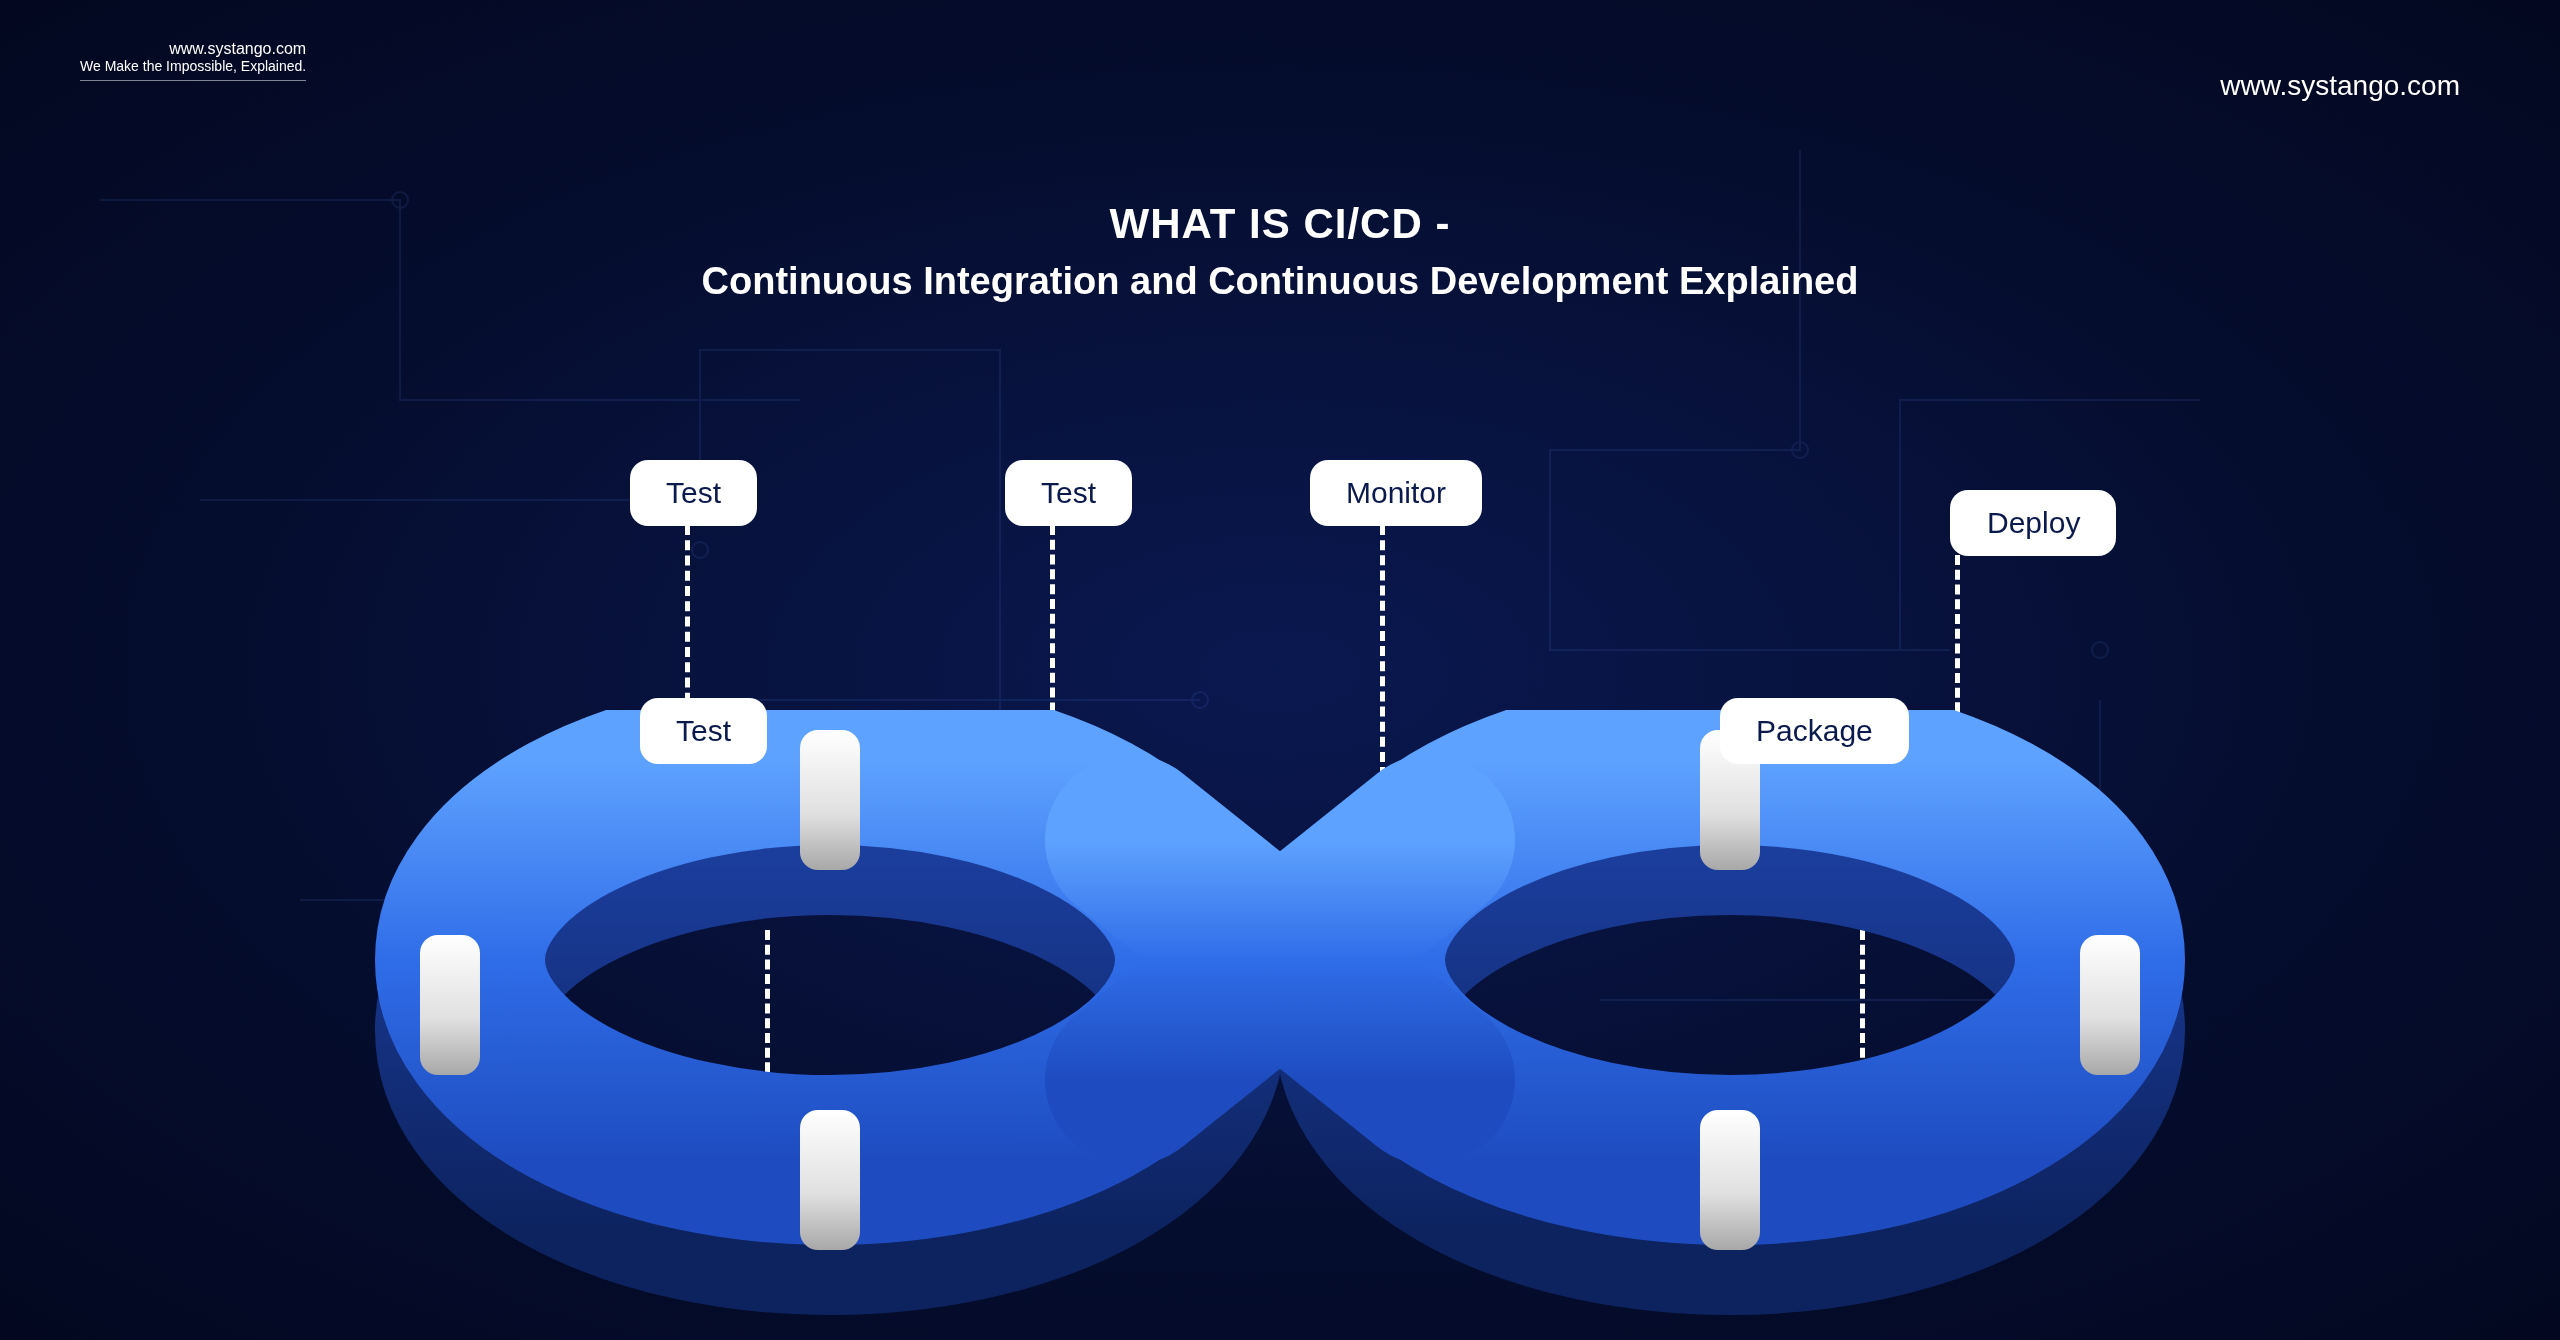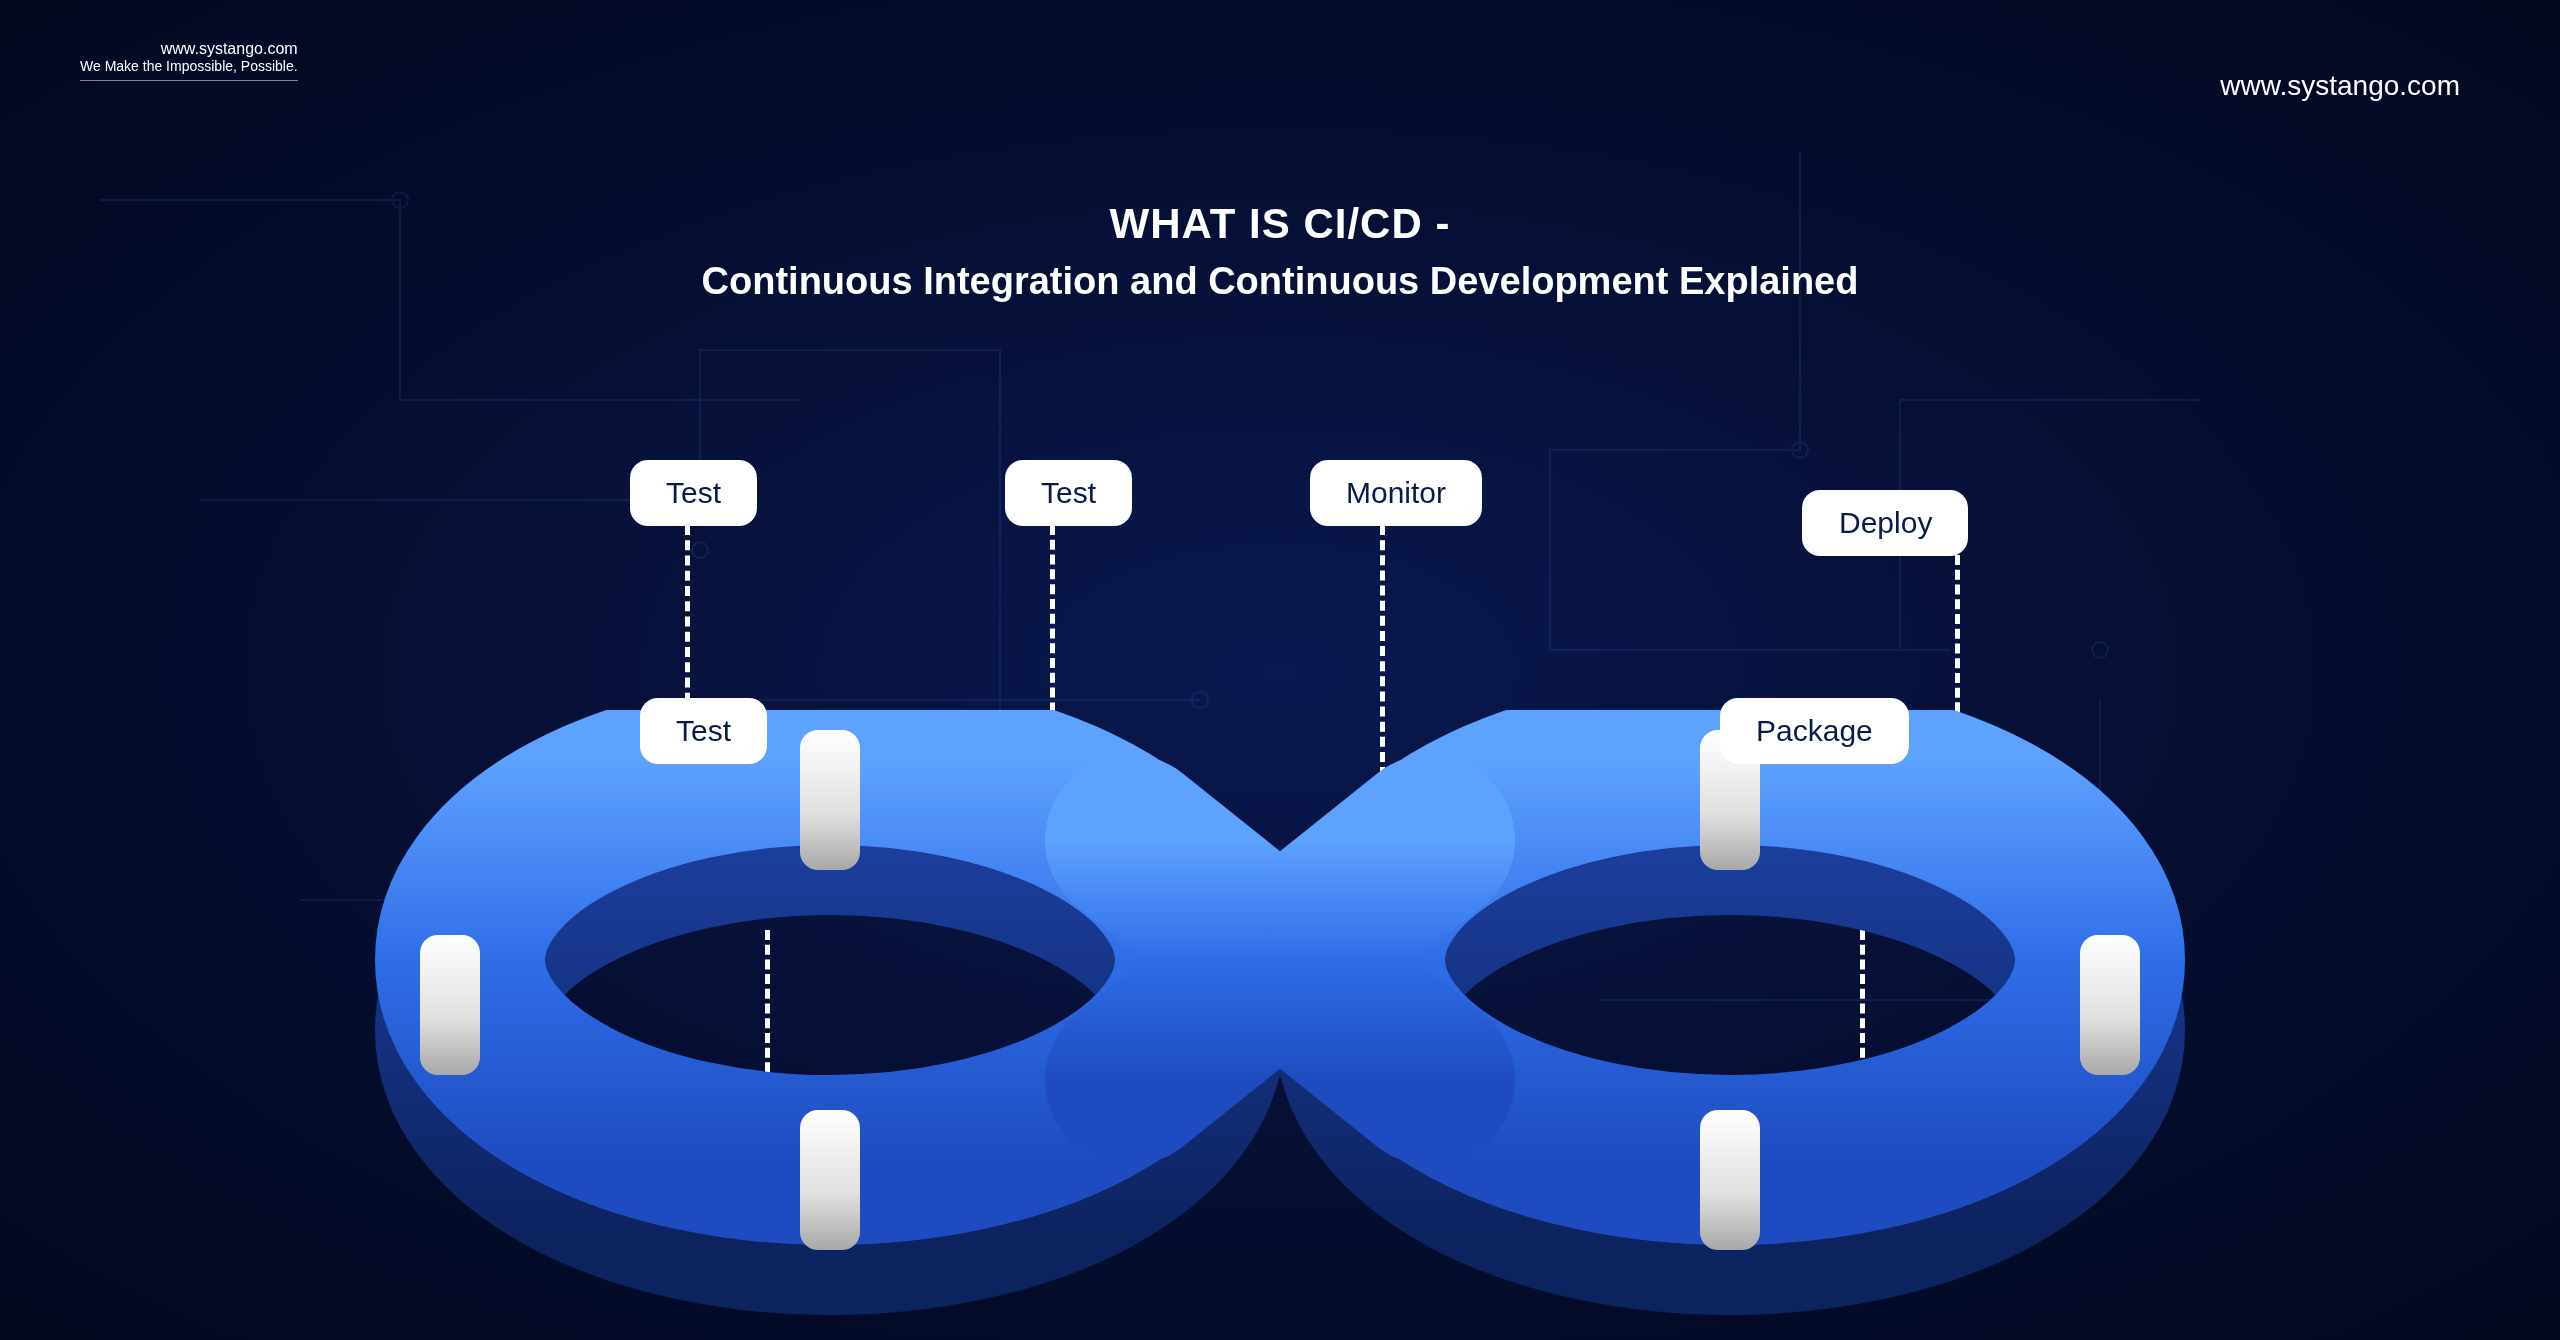--- a/index.html
+++ b/index.html
@@ -122,21 +122,21 @@
       <circle cx="2100" cy="650" r="8"></circle>
     <circle cx="700" cy="900" r="8"></circle>
       <circle cx="1200" cy="700" r="8"></circle>
     <circle cx="1900" cy="850" r="8"></circle>
       <circle cx="500" cy="1100" r="8"></circle>
   </g>
 </svg>
 
 <div class="logo-area">
   <div class="logo-url-small">www.systango.com</div>
-  <div class="tagline">We Make the Impossible, Possible.</div>
+  <div class="tagline">We Make the Impossible, Explained.</div>
 </div>
 
 <div class="top-right-url">www.systango.com</div>
 
 <div class="title-block">
   <div class="title-main">WHAT IS CI/CD -</div>
   <div class="subtitle">Continuous Integration and Continuous Development Explained</div>
 </div>
 
 <div class="diagram">
@@ -194,17 +194,17 @@
         <stop offset="0%" stop-color="#ffffff"></stop>
         <stop offset="60%" stop-color="#e0e0e0"></stop>
         <stop offset="100%" stop-color="#a8a8a8"></stop>
       </linearGradient>
     </defs>
   </svg>
 
   <div class="pill" style="left: 280px; top: 30px;">Test</div>
   <div class="pill" style="left: 655px; top: 30px;">Test</div>
   <div class="pill" style="left: 960px; top: 30px;">Monitor</div>
-  <div class="pill" style="left: 1452px; top: 60px; padding-left: 37px;">Deploy</div>
+  <div class="pill" style="left: 1600px; top: 60px; padding-left: 37px;">Deploy</div>
   <div class="pill" style="left: 290px; top: 268px;">Test</div>
   <div class="pill" style="left: 1370px; top: 268px;">Package</div>
 
 </div>
 
 </body></html>

